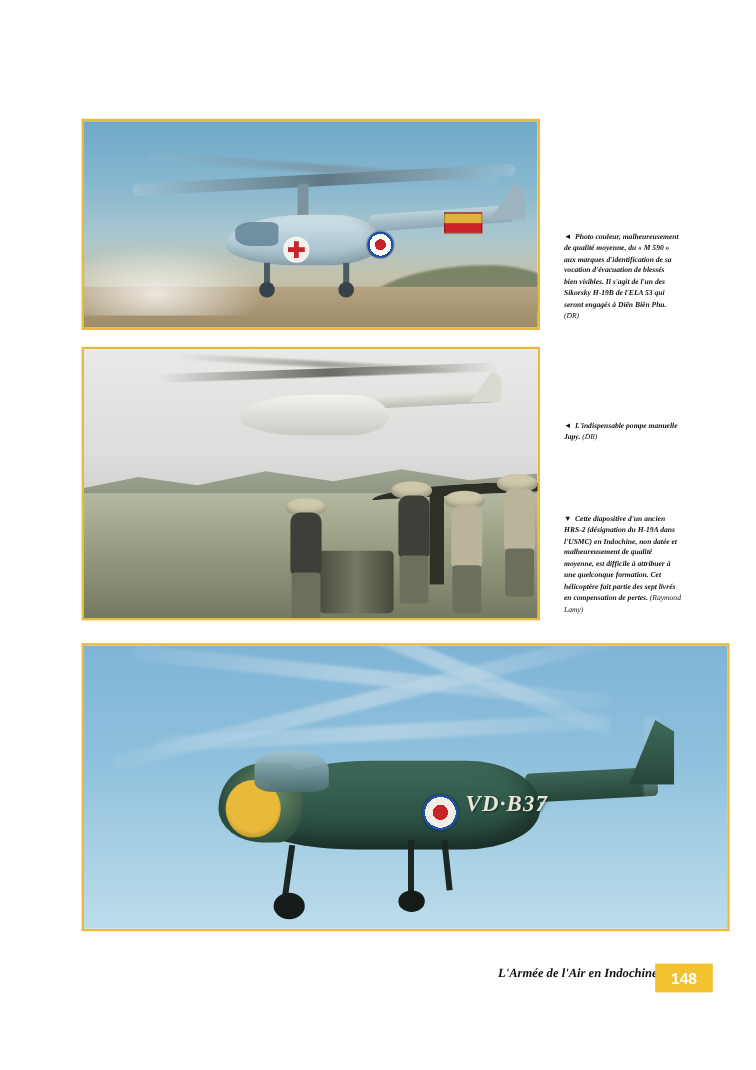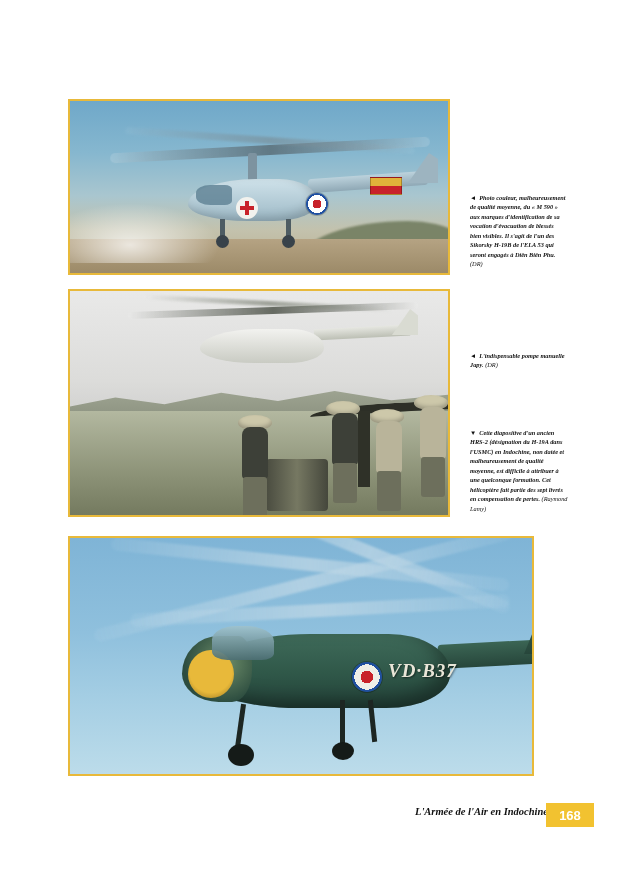--- a/index.html
+++ b/index.html
@@ -33,21 +33,21 @@
   }
   #photo-2 {
     left: 68px;
     top: 289px;
     width: 382px;
     height: 228px;
   }
   #photo-3 {
     left: 68px;
     top: 536px;
-    width: 466px;
+    width: 540px;
     height: 240px;
   }
 
   .sky1 {
     position: absolute; inset: 0;
     background: linear-gradient(180deg,#6fa8c9 0%, #86b7cf 30%, #a9c6cf 55%, #c3c2ad 75%, #b9ad8c 100%);
   }
   .hill1 {
     position: absolute;
     left: 230px; top: 120px; width: 180px; height: 40px;
@@ -439,15 +439,15 @@
     <span class="arrow">◄</span><span>L'indispensable pompe manuelle Japy.</span>
     <span class="credit">(DR)</span>
   </div>
 
   <div class="caption" id="caption-3">
     <span class="arrow">▼</span><span>Cette diapositive d'un ancien HRS-2 (désignation du H-19A dans l'USMC) en Indochine, non datée et malheureusement de qualité moyenne, est difficile à attribuer à une quelconque formation. Cet hélicoptère fait partie des sept livrés en compensation de pertes.</span>
     <span class="credit">(Raymond Lamy)</span>
   </div>
 
   <div class="footer-title">L'Armée de l'Air en Indochine</div>
-  <div class="page-number">168</div>
+  <div class="page-number">148</div>
 
 </div>
 
 </body></html>

